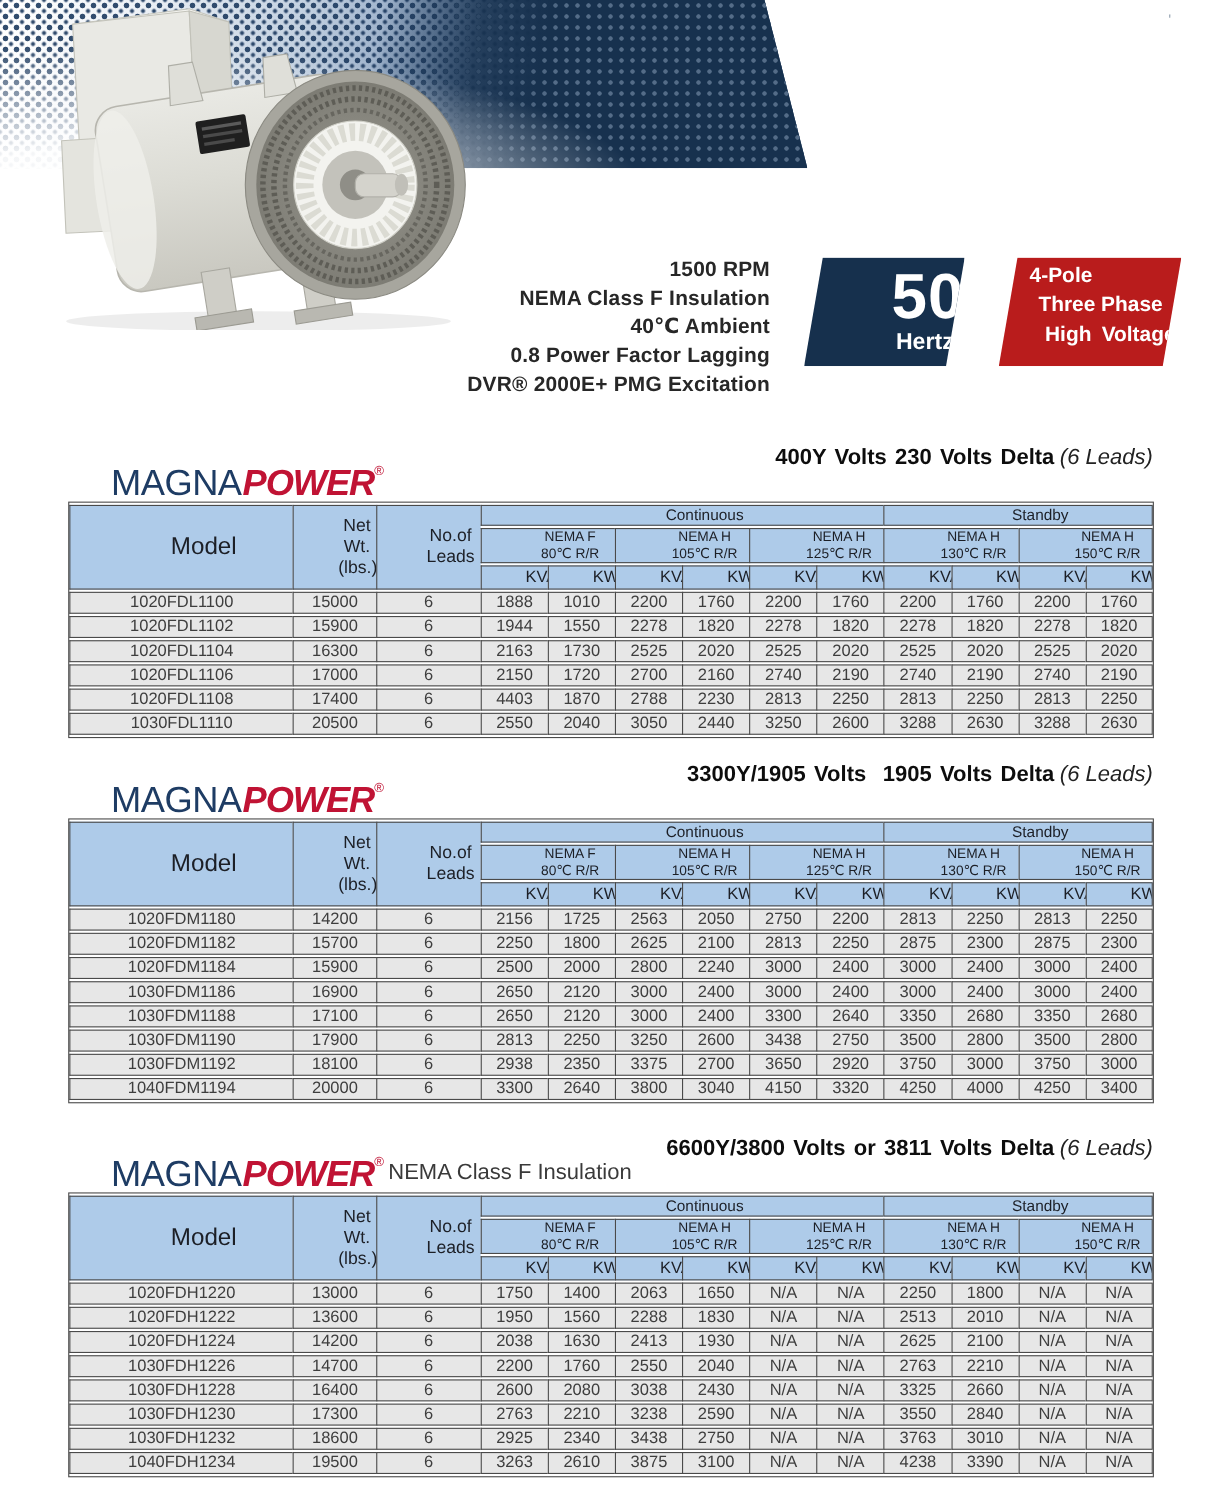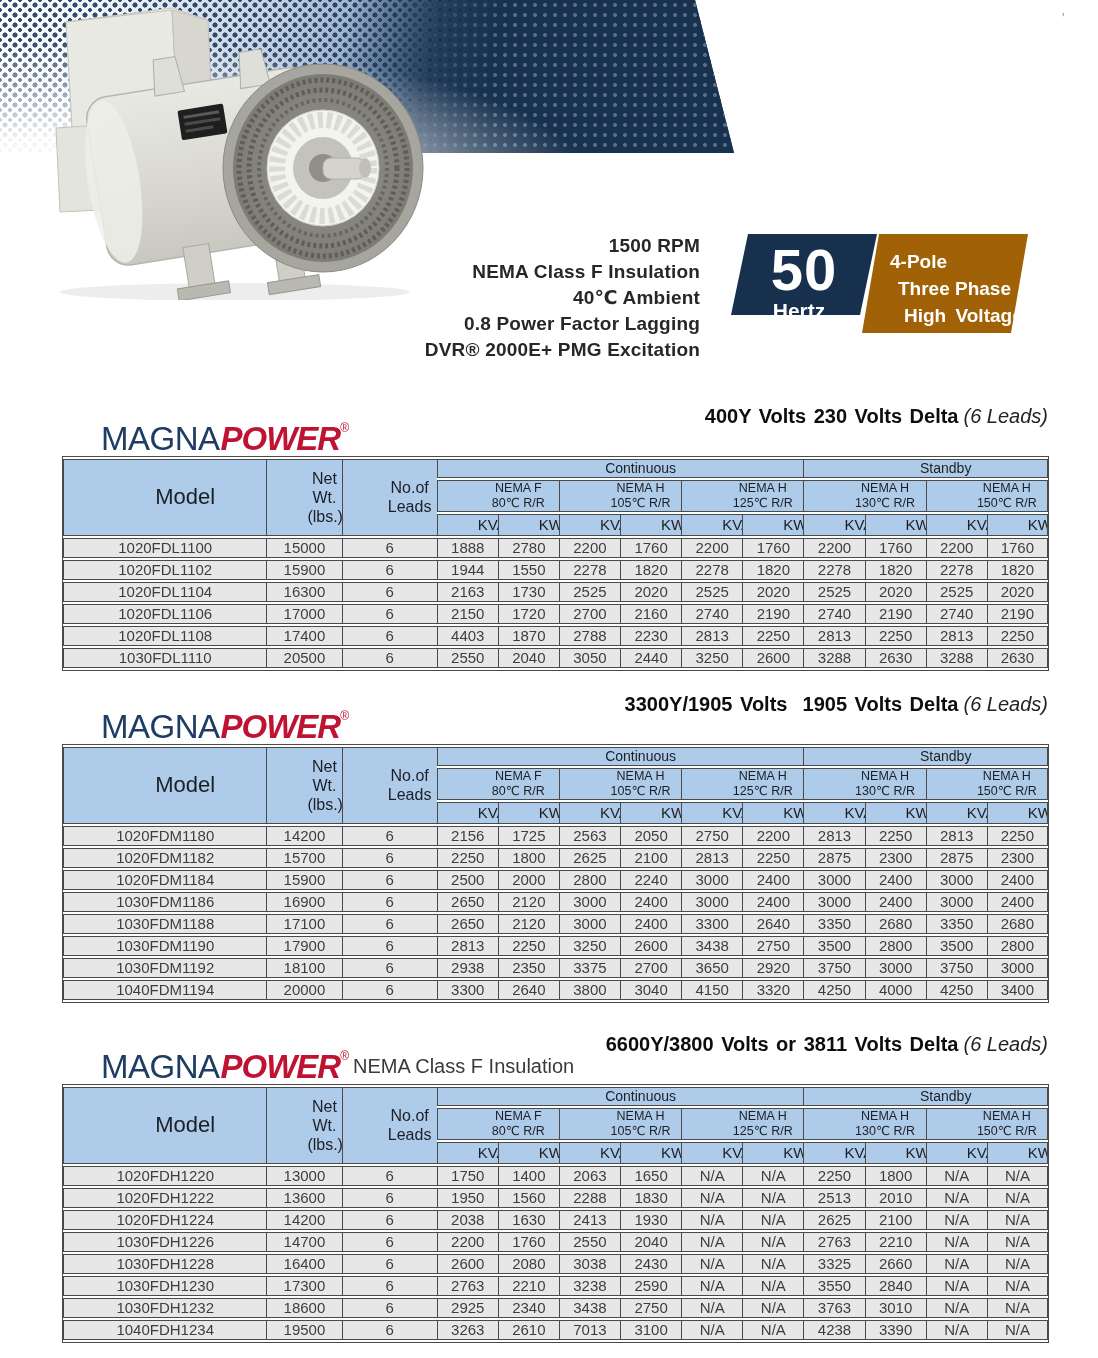--- a/index.html
+++ b/index.html
@@ -42,24 +42,24 @@
   .page-mark{position:absolute;left:1062px;top:10px;font-size:14px;color:#9aa7b5;}
 
   .generator-wrap{position:absolute;left:20px;top:0;width:415px;height:300px;}
 
   
   .specs{
     position:absolute;right:398px;top:233px;text-align:right;
     font-size:19px;line-height:26px;font-weight:700;color:#272727;letter-spacing:.2px;
   }
   .badge{position:absolute;color:#fff;clip-path:polygon(17px 0,100% 0,calc(100% - 17px) 100%,0 100%);}
-  .badge-hz{left:731px;top:234px;width:146px;height:81px;background:#16304d;text-align:center;}
+  .badge-hz{left:731px;top:234px;width:146px;height:99px;background:#16304d;text-align:right;}
   .hz-value{font-size:58px;font-weight:700;line-height:1;margin-top:7px;letter-spacing:1px;}
   .hz-label{font-size:21px;font-weight:700;margin-top:0px;margin-right:10px;}
-  .badge-pole{left:862px;top:234px;width:166px;height:99px;background:#a16207;padding-top:14px;}
+  .badge-pole{left:908px;top:234px;width:166px;height:99px;background:#b91c1c;padding-top:3px;}
   .pole-line{font-size:19px;font-weight:700;line-height:27px;white-space:nowrap;}
   .pole-line:nth-child(1){padding-left:28px;}
   .pole-line:nth-child(2){padding-left:36px;}
   .pole-line:nth-child(3){padding-left:42px;word-spacing:4px;}
 
   
   .section{position:absolute;left:63px;width:985px;}
   .sec1{top:410px;} .sec2{top:695px;} .sec3{top:1035px;}
   .sec-head{position:relative;height:47px;}
   .sec2 .sec-head,.sec3 .sec-head{height:50px;}
@@ -231,21 +231,21 @@
           <th class="th-unit" data-interactable="false">KVA</th>
           <th class="th-unit" data-interactable="false">KW</th>
         </tr>
       </thead>
       <tbody>
         <tr data-interactable="false">
           <td class="td-model" data-interactable="false">1020FDL1100</td>
           <td data-interactable="false">15000</td>
           <td data-interactable="false">6</td>
           <td data-interactable="false">1888</td>
-          <td data-interactable="false">2780</td>
+          <td data-interactable="false">1010</td>
           <td data-interactable="false">2200</td>
           <td data-interactable="false">1760</td>
           <td data-interactable="false">2200</td>
           <td data-interactable="false">1760</td>
           <td data-interactable="false">2200</td>
           <td data-interactable="false">1760</td>
           <td data-interactable="false">2200</td>
           <td data-interactable="false">1760</td>
         </tr>
         <tr data-interactable="false">
@@ -678,21 +678,21 @@
           <td data-interactable="false">3010</td>
           <td data-interactable="false">N/A</td>
           <td data-interactable="false">N/A</td>
         </tr>
         <tr data-interactable="false">
           <td class="td-model" data-interactable="false">1040FDH1234</td>
           <td data-interactable="false">19500</td>
           <td data-interactable="false">6</td>
           <td data-interactable="false">3263</td>
           <td data-interactable="false">2610</td>
-          <td data-interactable="false">7013</td>
+          <td data-interactable="false">3875</td>
           <td data-interactable="false">3100</td>
           <td data-interactable="false">N/A</td>
           <td data-interactable="false">N/A</td>
           <td data-interactable="false">4238</td>
           <td data-interactable="false">3390</td>
           <td data-interactable="false">N/A</td>
           <td data-interactable="false">N/A</td>
         </tr>
       </tbody>
     </table>

